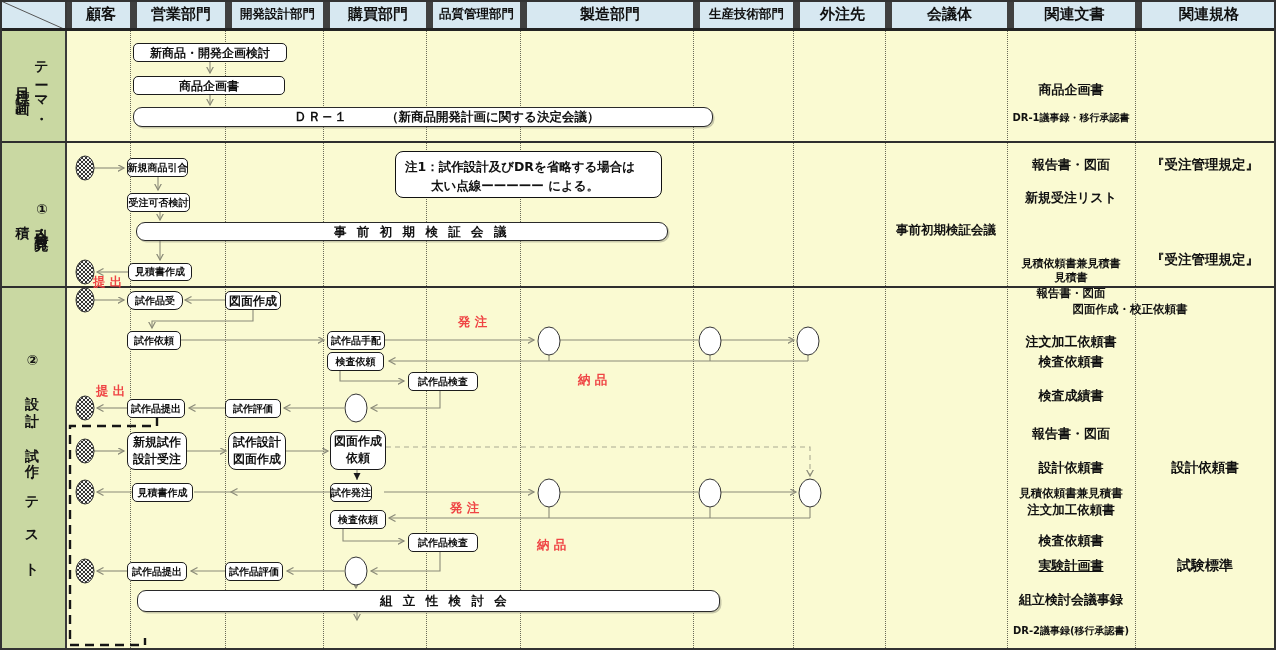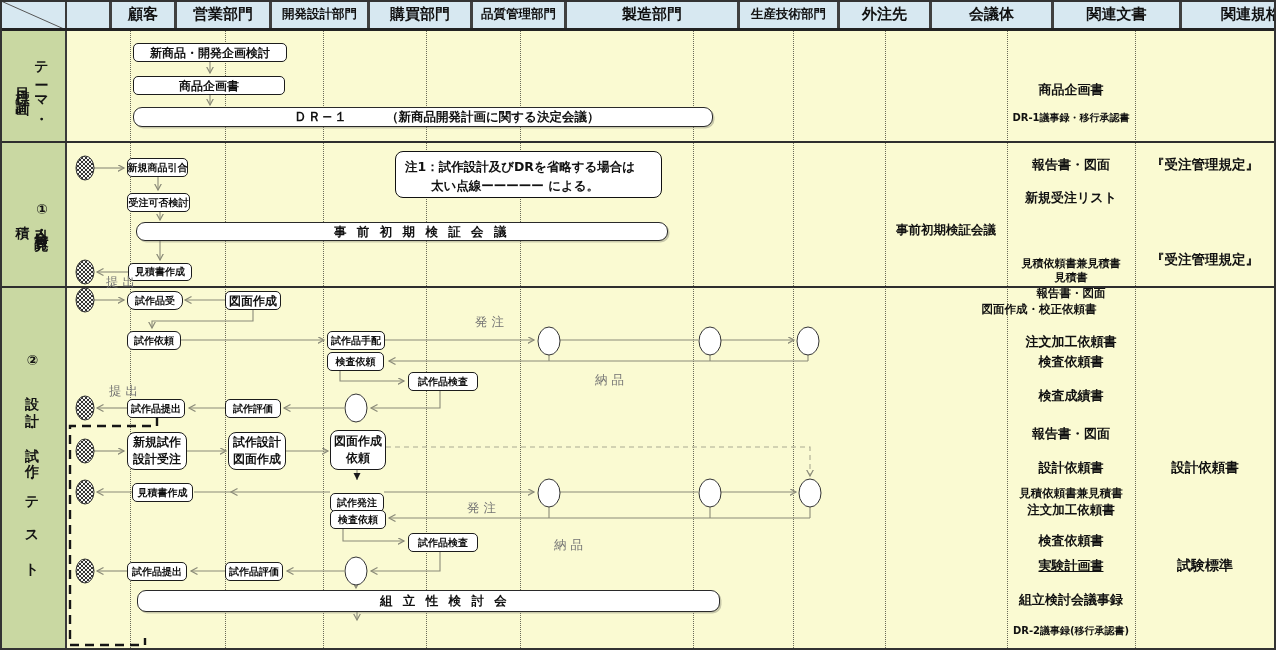--- a/index.html
+++ b/index.html
@@ -4,40 +4,40 @@
 <style>
   html,body{margin:0;padding:0;background:#e8e8e8;}
   #stage{
     position:relative;width:1276px;height:650px;overflow:hidden;
     background:#fafad2;
     font-family:"DejaVu Sans","Liberation Sans",sans-serif;
     color:#111;
   }
   .headerband{position:absolute;left:0;top:0;width:1276px;height:30px;background:#d7e8f1;z-index:2;}
   .hc{position:absolute;top:0;height:28px;display:flex;align-items:center;justify-content:center;
-      font-weight:bold;z-index:3;box-sizing:border-box;border-left:3px solid #404040;white-space:nowrap;margin-left:44px;}
+      font-weight:bold;z-index:3;box-sizing:border-box;border-left:7px solid #404040;white-space:nowrap;}
   .phasecol{position:absolute;left:0;top:30px;bottom:0;width:65px;background:#c9d8a2;z-index:2;box-sizing:border-box;}
   .pl{position:absolute;left:0;width:65px;display:flex;flex-direction:row-reverse;align-items:center;justify-content:center;gap:1px;z-index:3;}
   .pl span{writing-mode:vertical-rl;text-orientation:upright;font-weight:bold;color:#141414;white-space:nowrap;}
   .vline{position:absolute;top:30px;bottom:0;width:0;border-left:1px dotted #6a6a58;z-index:1;}
   .vsolid{position:absolute;top:0;bottom:0;left:65px;width:0;border-left:2px solid #3a3a3a;z-index:4;}
   .hline{position:absolute;left:0;width:1276px;border-top:2px solid #2e2e2e;z-index:5;}
   .hline.thick{border-top:3px solid #222;}
   .frame{position:absolute;inset:0;border:2px solid #333;z-index:12;pointer-events:none;}
   .bx{position:absolute;background:#fff;border:1.5px solid #1c1c1c;border-radius:5px;display:flex;
       align-items:center;justify-content:center;z-index:6;font-weight:bold;color:#111;
       box-sizing:border-box;white-space:nowrap;line-height:1;}
   .bx.sm{font-size:10px;}
   .bx.md{font-size:12px;}
   .bx.md2{font-size:12px;flex-direction:column;line-height:1.45;border-radius:8px;}
   .bar{position:absolute;background:#fff;border:1.5px solid #2a2a2a;border-radius:9px;z-index:6;
        display:flex;align-items:center;justify-content:center;font-weight:bold;font-size:12.5px;
        box-sizing:border-box;box-shadow:1.5px 1.5px 0 rgba(110,110,100,.35);white-space:nowrap;}
   .bar .part{position:absolute;top:50%;transform:translateY(-50%);}
-  .flabel{position:absolute;z-index:7;font-weight:normal;font-size:12.5px;color:#737373;text-align:right;white-space:nowrap;}
+  .flabel{position:absolute;z-index:7;font-weight:bold;font-size:12.5px;color:#ef4444;text-align:left;white-space:nowrap;}
   .doc{position:absolute;z-index:2;text-align:center;color:#111;font-weight:600;white-space:nowrap;}
   .note{position:absolute;background:#fff;border:1.8px solid #111;border-radius:8px;z-index:8;
         font-size:12.5px;font-weight:bold;padding:5px 9px;line-height:1.55;box-sizing:border-box;}
   .note div{white-space:nowrap;}
   .note .l2{padding-left:26px;}
   #overlay{position:absolute;left:0;top:0;z-index:5;}
 </style>
 </head>
 <body>
 
@@ -157,27 +157,27 @@
     <div class="pl" style="top: 287px; height: 363px;">
       <span style="letter-spacing: 17px; font-size: 14px;">②設計・試作・テスト</span>
     </div>
     <div class="bx md" style="left: 133px; top: 43px; width: 154px; height: 19px;">新商品・開発企画検討</div>
     <div class="bx md" style="left: 133px; top: 76px; width: 152px; height: 19px;">商品企画書</div>
     <div class="bx sm" style="left: 127px; top: 158px; width: 61px; height: 19px;">新規商品引合</div>
     <div class="bx sm" style="left: 127px; top: 193px; width: 63px; height: 19px;">受注可否検討</div>
     <div class="bx sm" style="left: 128px; top: 263px; width: 64px; height: 18px;">見積書作成</div>
     <div class="bx sm" style="left: 127px; top: 291px; width: 56px; height: 19px; border-radius: 8px;">試作品受</div>
     <div class="bx md" style="left: 225px; top: 291px; width: 56px; height: 19px;">図面作成</div>
-    <div class="bx sm" style="left: 127px; top: 331px; width: 54px; height: 19px; border-radius: 6px;">試作依頼</div>
+    <div class="bx sm" style="left: 127px; top: 331px; width: 54px; height: 19px;">試作依頼</div>
     <div class="bx sm" style="left: 327px; top: 331px; width: 58px; height: 19px;">試作品手配</div>
     <div class="bx sm" style="left: 327px; top: 352px; width: 57px; height: 19px;">検査依頼</div>
     <div class="bx sm" style="left: 408px; top: 372px; width: 70px; height: 19px;">試作品検査</div>
     <div class="bx sm" style="left: 225px; top: 399px; width: 56px; height: 19px;">試作評価</div>
     <div class="bx sm" style="left: 127px; top: 399px; width: 58px; height: 19px;">試作品提出</div>
-    <div class="bx sm" style="left: 330px; top: 493px; width: 54px; height: 19px;">試作発注</div>
+    <div class="bx sm" style="left: 330px; top: 483px; width: 42px; height: 19px;">試作発注</div>
     <div class="bx sm" style="left: 132px; top: 483px; width: 61px; height: 19px;">見積書作成</div>
     <div class="bx sm" style="left: 330px; top: 510px; width: 56px; height: 19px;">検査依頼</div>
     <div class="bx sm" style="left: 408px; top: 533px; width: 70px; height: 19px;">試作品検査</div>
     <div class="bx sm" style="left: 225px; top: 562px; width: 58px; height: 19px;">試作品評価</div>
     <div class="bx sm" style="left: 127px; top: 562px; width: 60px; height: 19px;">試作品提出</div>
     <div class="bx md2" style="left: 127px; top: 432px; width: 60px; height: 38px;">
       <div>新規試作</div>
       <div>設計受注</div>
     </div>
     <div class="bx md2" style="left: 228px; top: 432px; width: 58px; height: 38px;">
@@ -208,21 +208,21 @@
     <div class="flabel" style="left: 578px; top: 372px; width: 46px;">納 品</div>
     <div class="flabel" style="left: 450px; top: 500px; width: 46px;">発 注</div>
     <div class="flabel" style="left: 537px; top: 537px; width: 46px;">納 品</div>
     <div class="doc" style="left: 1008px; top: 81px; width: 126px; font-size: 13px;">商品企画書</div>
     <div class="doc" style="left: 1008px; top: 111px; width: 126px; font-size: 10px;">DR-1議事録・移行承認書</div>
     <div class="doc" style="left: 1008px; top: 156px; width: 126px; font-size: 13px;">報告書・図面</div>
     <div class="doc" style="left: 1008px; top: 189px; width: 126px; font-size: 13px;">新規受注リスト</div>
     <div class="doc" style="left: 1008px; top: 256px; width: 126px; font-size: 11px;">見積依頼書兼見積書</div>
     <div class="doc" style="left: 1008px; top: 270px; width: 126px; font-size: 11px;">見積書</div>
     <div class="doc" style="left: 1008px; top: 286px; width: 126px; font-size: 11.5px;">報告書・図面</div>
-    <div class="doc" style="left: 976px; top: 302px; width: 126px; font-size: 11.5px;">図面作成・校正依頼書</div>
+    <div class="doc" style="left: 1067px; top: 302px; width: 126px; font-size: 11.5px;">図面作成・校正依頼書</div>
     <div class="doc" style="left: 1008px; top: 333px; width: 126px; font-size: 13px;">注文加工依頼書</div>
     <div class="doc" style="left: 1008px; top: 353px; width: 126px; font-size: 13px;">検査依頼書</div>
     <div class="doc" style="left: 1008px; top: 387px; width: 126px; font-size: 13px;">検査成績書</div>
     <div class="doc" style="left: 1008px; top: 425px; width: 126px; font-size: 13px;">報告書・図面</div>
     <div class="doc" style="left: 1008px; top: 459px; width: 126px; font-size: 13px;">設計依頼書</div>
     <div class="doc" style="left: 1008px; top: 486px; width: 126px; font-size: 11.5px;">見積依頼書兼見積書</div>
     <div class="doc" style="left: 1008px; top: 502px; width: 126px; font-size: 12.5px;">注文加工依頼書</div>
     <div class="doc" style="left: 1008px; top: 532px; width: 126px; font-size: 13px;">検査依頼書</div>
     <div class="doc" style="left: 1008px; top: 557px; width: 126px; font-size: 13px; text-decoration: underline;">実験計画書</div>
     <div class="doc" style="left: 1008px; top: 591px; width: 126px; font-size: 13px;">組立検討会議事録</div>

